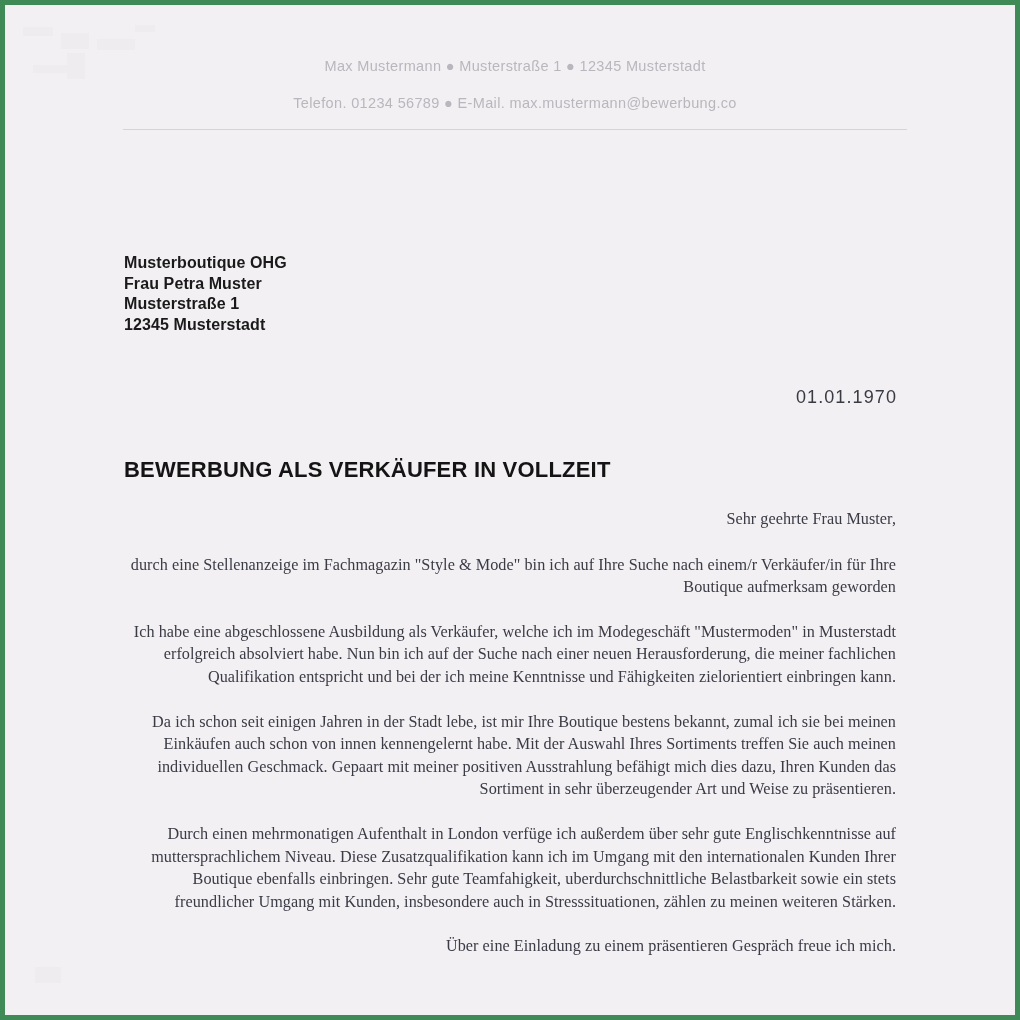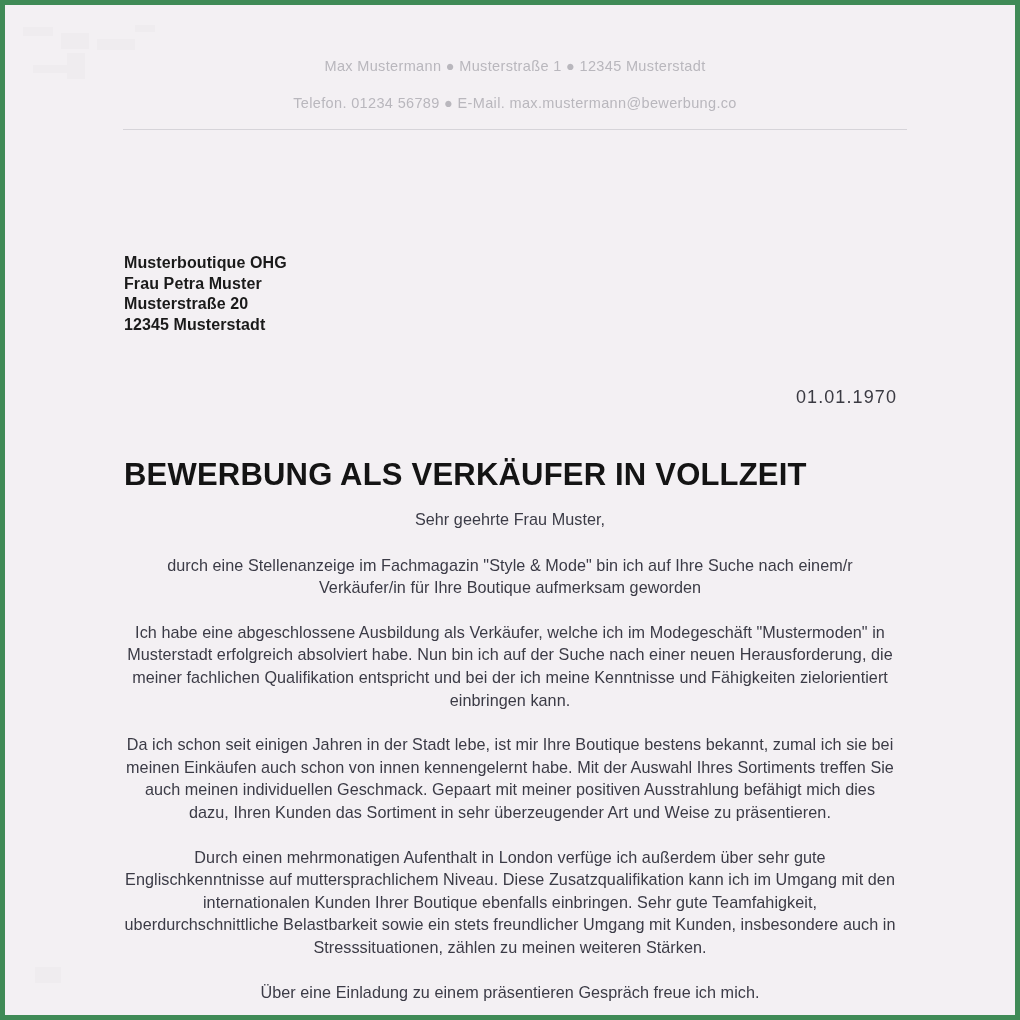--- a/index.html
+++ b/index.html
@@ -100,42 +100,43 @@
     color: #3a3a42;
     letter-spacing: 1.1px;
     white-space: nowrap;
   }
 
   
   .letter-subject {
     position: absolute;
     left: 119px;
     top: 452px;
-    font-size: 31px;
+    font-size: 22px;
     font-weight: bold;
     color: #141414;
     letter-spacing: 0.2px;
     white-space: nowrap;
   }
 
   
   .letter-body {
     position: absolute;
     left: 119px;
     top: 503px;
     width: 772px;
     color: #3b3b46;
     font-size: 16.2px;
     line-height: 22.6px;
     letter-spacing: 0.05px;
   }
 
   .letter-paragraph {
     margin: 0 0 22px 0;
-    text-align: center;
+    text-align: right;
+    font-family: Liberation Serif, serif;
   }
 
   .letter-paragraph.salutation { margin-bottom: 23px; }
   .letter-paragraph:last-child  { margin-bottom: 0; }
 </style>
 </head>
 <body>
 
 <div class="page-frame">
   <div class="page-sheet">
@@ -151,21 +152,21 @@
     <div class="letterhead">
       <div class="letterhead-line letterhead-line-1">Max Mustermann ● Musterstraße 1 ● 12345 Musterstadt</div>
       <div class="letterhead-line letterhead-line-2">Telefon. 01234 56789 ● E-Mail. max.mustermann@bewerbung.co</div>
     </div>
 
     <div class="letterhead-rule"></div>
 
     <div class="recipient-block">
       <span class="recipient-line">Musterboutique OHG</span>
       <span class="recipient-line">Frau Petra Muster</span>
-      <span class="recipient-line">Musterstraße 20</span>
+      <span class="recipient-line">Musterstraße 1</span>
       <span class="recipient-line">12345 Musterstadt</span>
     </div>
 
     <div class="letter-date">01.01.1970</div>
 
     <div class="letter-subject">BEWERBUNG ALS VERKÄUFER IN VOLLZEIT</div>
 
     <div class="letter-body">
       <p class="letter-paragraph salutation">Sehr geehrte Frau Muster,</p>
       <p class="letter-paragraph">durch eine Stellenanzeige im Fachmagazin "Style &amp; Mode" bin ich auf Ihre Suche nach einem/r Verkäufer/in für Ihre Boutique aufmerksam geworden</p>

